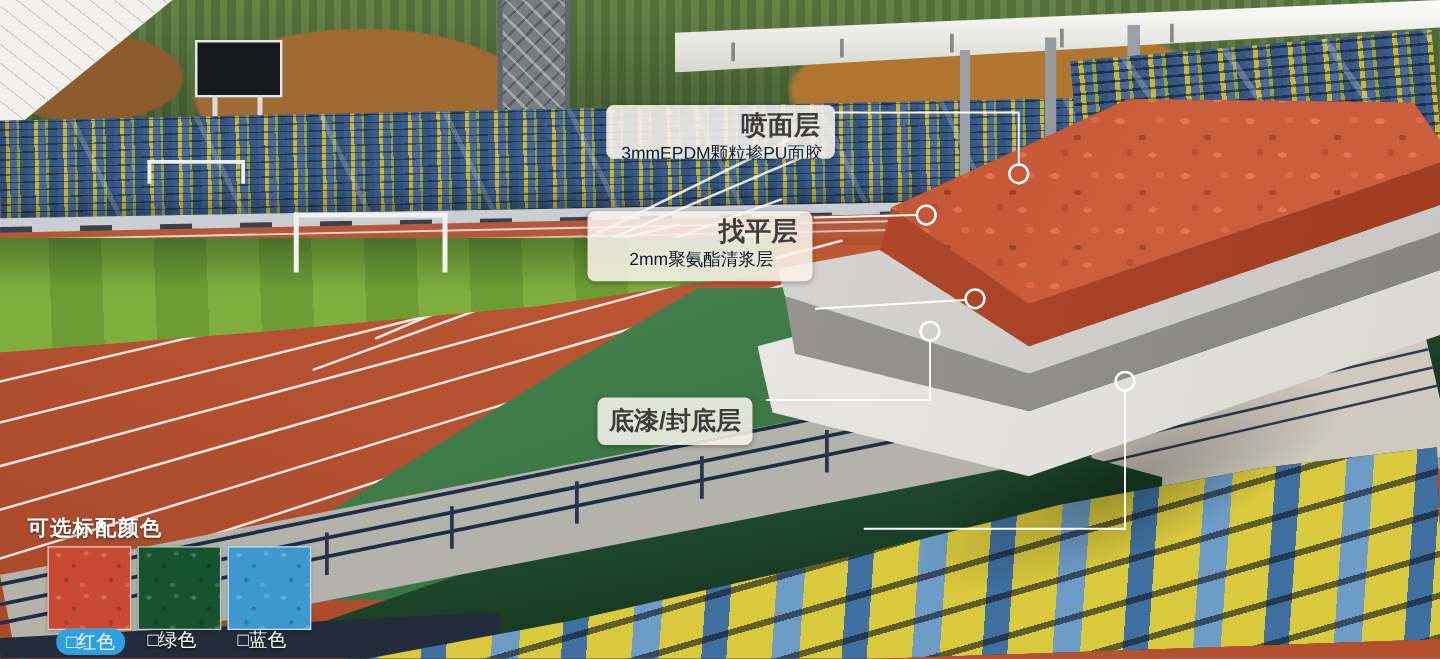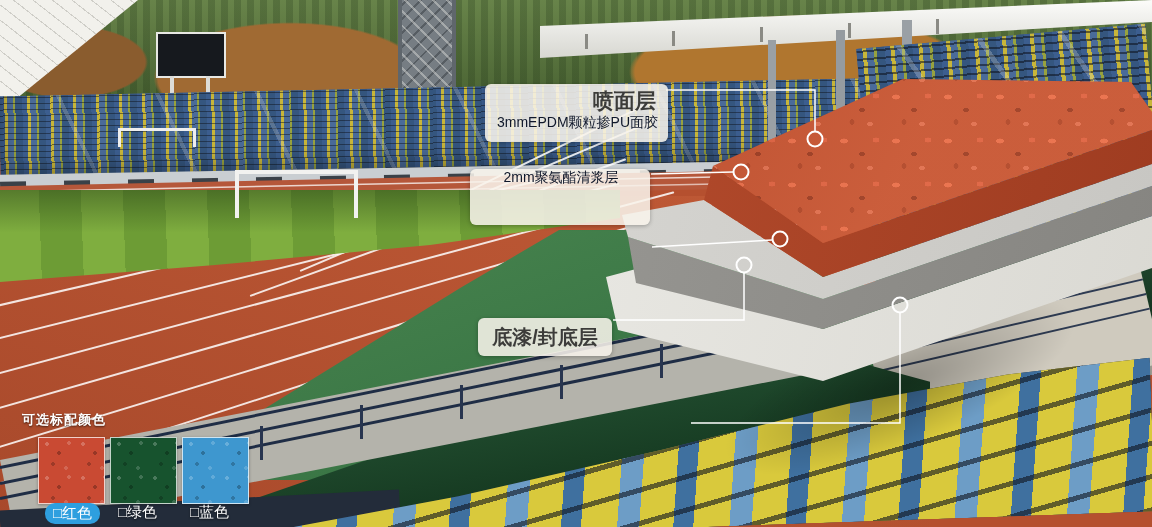--- a/index.html
+++ b/index.html
@@ -119,21 +119,21 @@
   .label-box{position:absolute;background:rgba(248,244,236,.87);border-radius:6px;
     box-shadow:0 1px 4px rgba(0,0,0,.28);color:#3c3c3a;overflow:hidden;}
   .label-title{font-size:21px;font-weight:bold;line-height:1.3;text-align:right;padding:3px 12px 0 8px;}
   .label-sub{font-size:14px;color:#0f172a;text-align:center;padding:0 6px 3px 8px;white-space:nowrap;}
   .label-single{font-size:20px;font-weight:bold;text-align:center;}
   .banner{left:686px;top:447px;width:249px;height:31px;background:rgba(32,84,46,.93);
     border-top:1px solid rgba(255,255,255,.25);color:#fff;font-size:19px;font-weight:bold;
     text-align:center;line-height:31px;letter-spacing:1px;}
 
   
-  .panel-title{left:22px;top:411px;color:#fff;font-size:13px;font-weight:bold;
+  .panel-title{left:22px;top:411px;color:#fff;font-size:17px;font-weight:bold;
     text-shadow:0 1px 2px rgba(0,0,0,.65);letter-spacing:1px;}
   .swatch{position:absolute;top:437px;width:65px;height:65px;border:1px solid rgba(255,255,255,.75);
     box-shadow:0 1px 3px rgba(0,0,0,.3);cursor:pointer;}
   .speckle{background-image:
       radial-gradient(5px 4px at 8px 6px, rgba(255,255,255,.22) 40%, transparent 43%),
       radial-gradient(4px 4px at 20px 15px, rgba(0,0,0,.25) 40%, transparent 43%),
       radial-gradient(5px 4px at 30px 5px, rgba(255,255,255,.18) 40%, transparent 43%),
       radial-gradient(4px 5px at 14px 26px, rgba(0,0,0,.22) 40%, transparent 43%),
       radial-gradient(5px 4px at 27px 30px, rgba(255,255,255,.16) 40%, transparent 43%);
     background-size:36px 34px;}
@@ -218,28 +218,29 @@
       <polyline points="613,320 744,320 744,273"></polyline>
       <polyline points="691,423 900,423 900,313"></polyline>
       <circle cx="815" cy="139" r="7.5" stroke-width="2"></circle>
       <circle cx="741" cy="172" r="7.5" stroke-width="2"></circle>
       <circle cx="780" cy="239" r="7.5" stroke-width="2"></circle>
       <circle cx="744" cy="265" r="7.5" stroke-width="2"></circle>
       <circle cx="900" cy="305" r="7.5" stroke-width="2"></circle>
     </g>
   </svg>
 
-  <div class="label-box" style="left:485px;top:84px;width:183px;height:58px">
+  <div class="label-box" style="left:485px;top:84px;width:183px;height:43px">
     <div class="label-title">喷面层</div>
     <div class="label-sub">3mmEPDM颗粒掺PU面胶</div>
   </div>
   <div class="label-box" style="left:470px;top:169px;width:180px;height:56px">
+    <div class="label-title">找平层</div>
     <div class="label-sub">2mm聚氨酯清浆层</div>
   </div>
-  <div class="label-box label-single" style="left:478px;top:318px;width:134px;height:38px;line-height:38px">底漆/封底层</div>
+  <div class="label-box label-single" style="left:478px;top:318px;width:124px;height:38px;line-height:38px">底漆/封底层</div>
 
 
   <div class="abs panel-title">可选标配颜色</div>
   <div class="swatch speckle" style="left: 38px; background-color: rgb(201, 74, 51);"></div>
   <div class="swatch speckle" style="left: 110px; background-color: rgb(23, 83, 46);"></div>
   <div class="swatch speckle" style="left: 182px; background-color: rgb(62, 151, 207);"></div>
   <div class="swatch-label selected" style="left: 45px; background-color: rgb(46, 159, 223);">□红色</div>
   <div class="swatch-label" style="left:118px">□绿色</div>
   <div class="swatch-label" style="left:190px">□蓝色</div>
 

